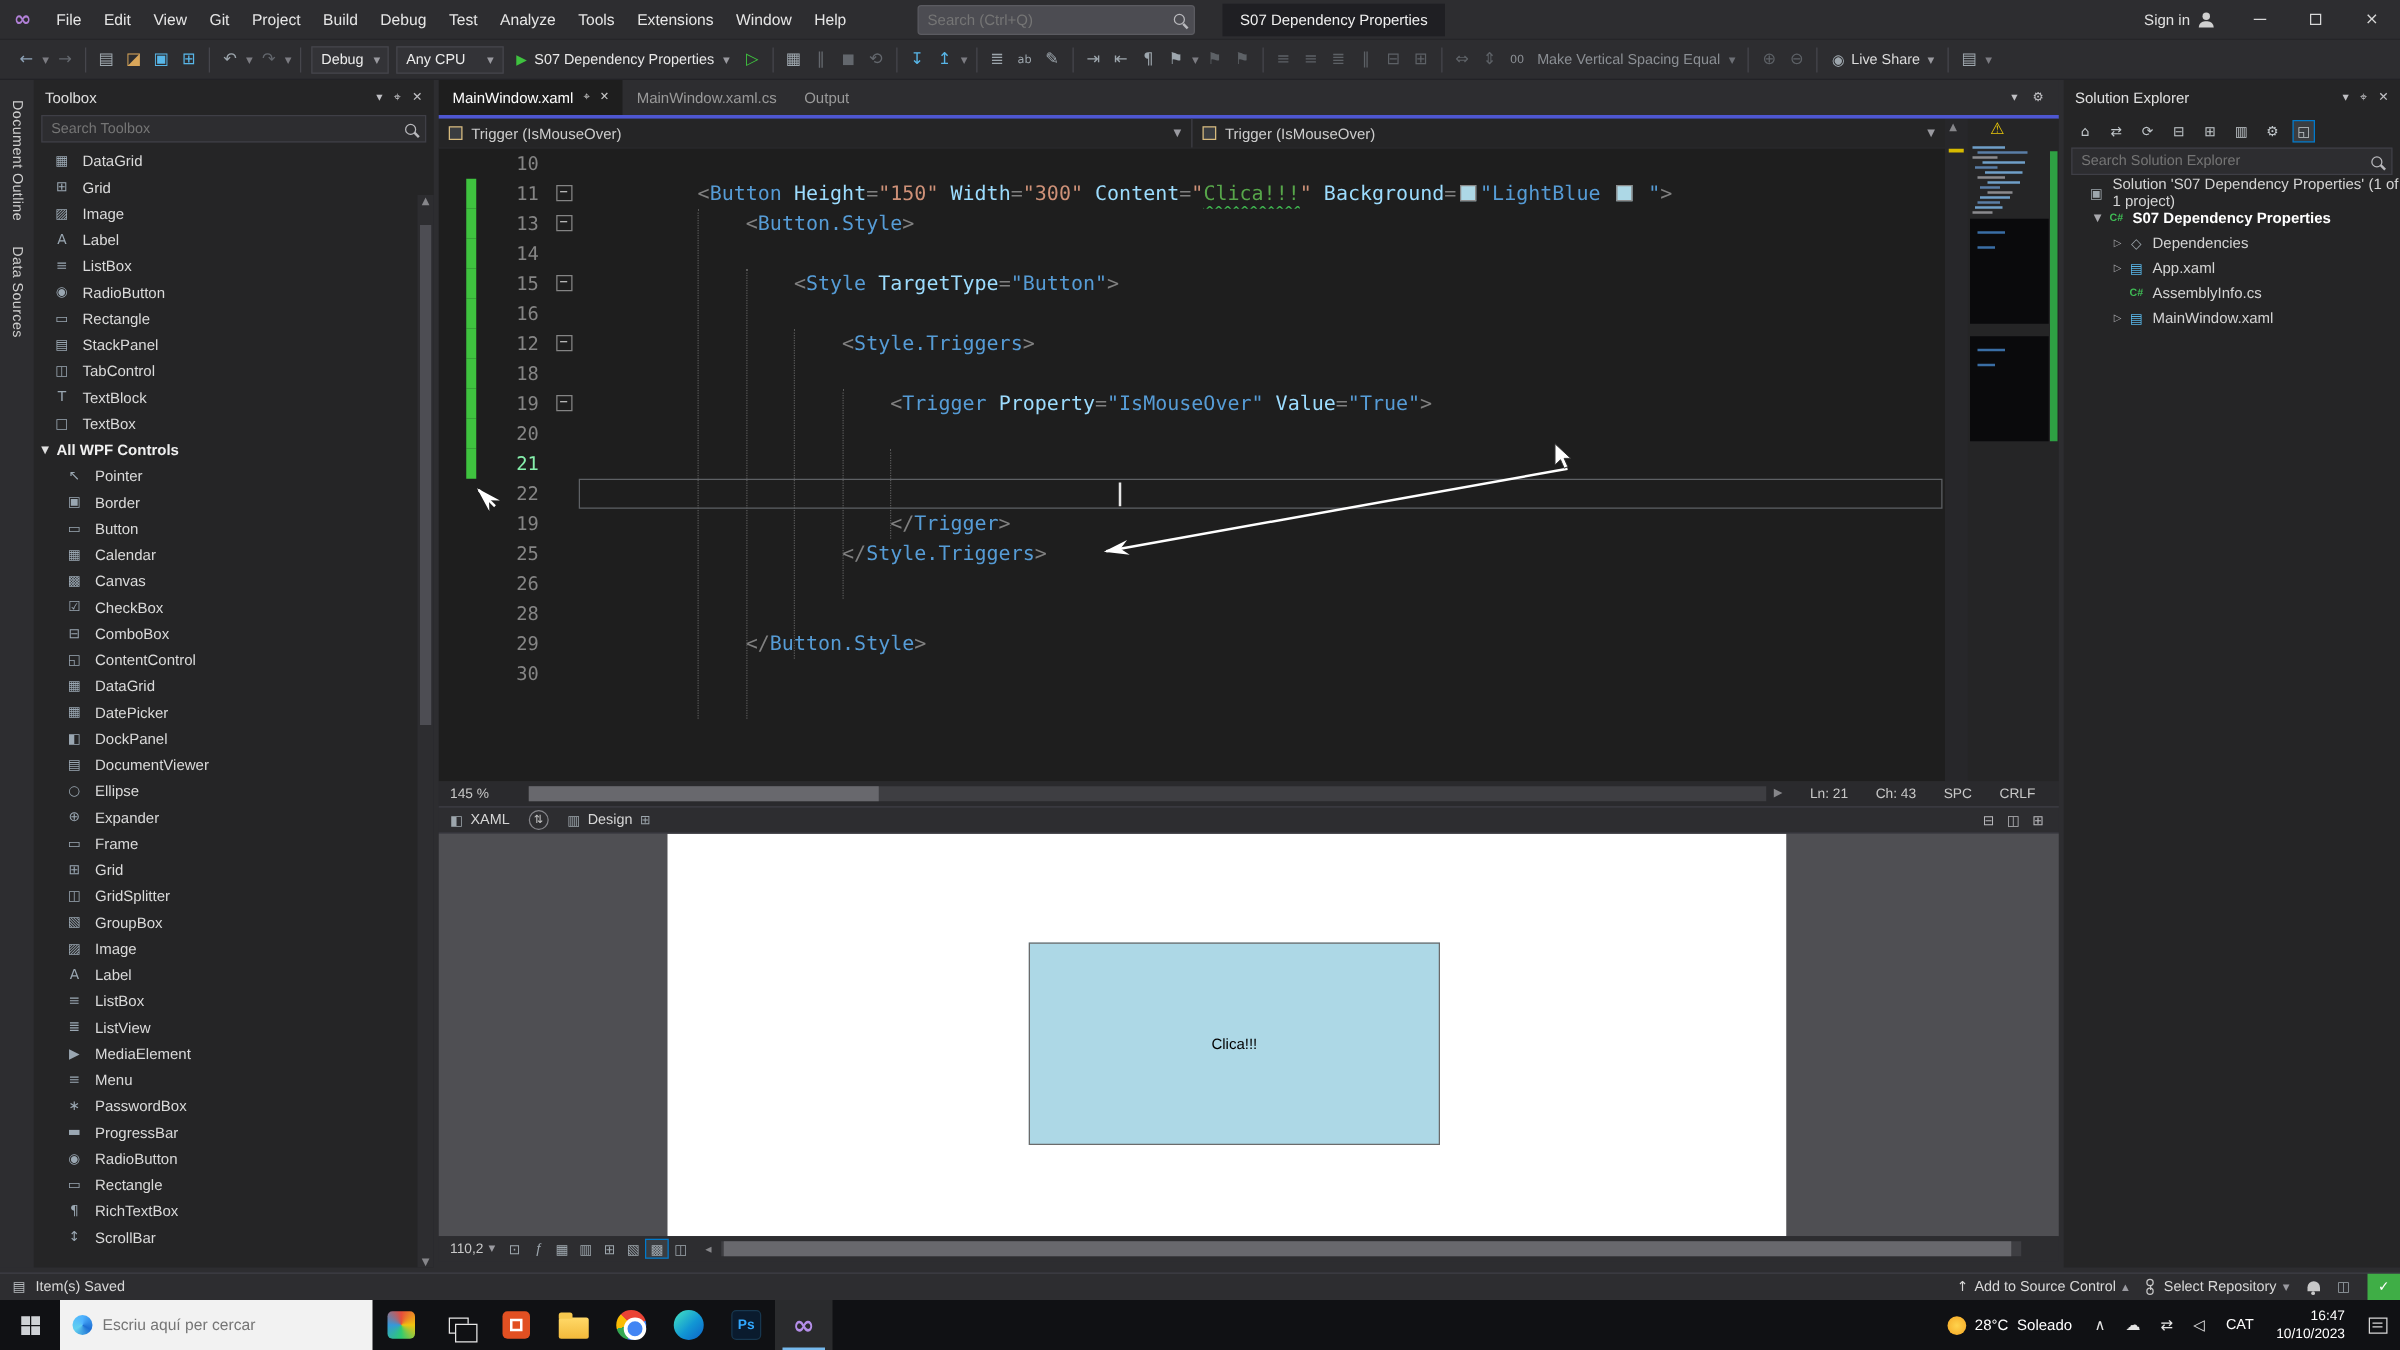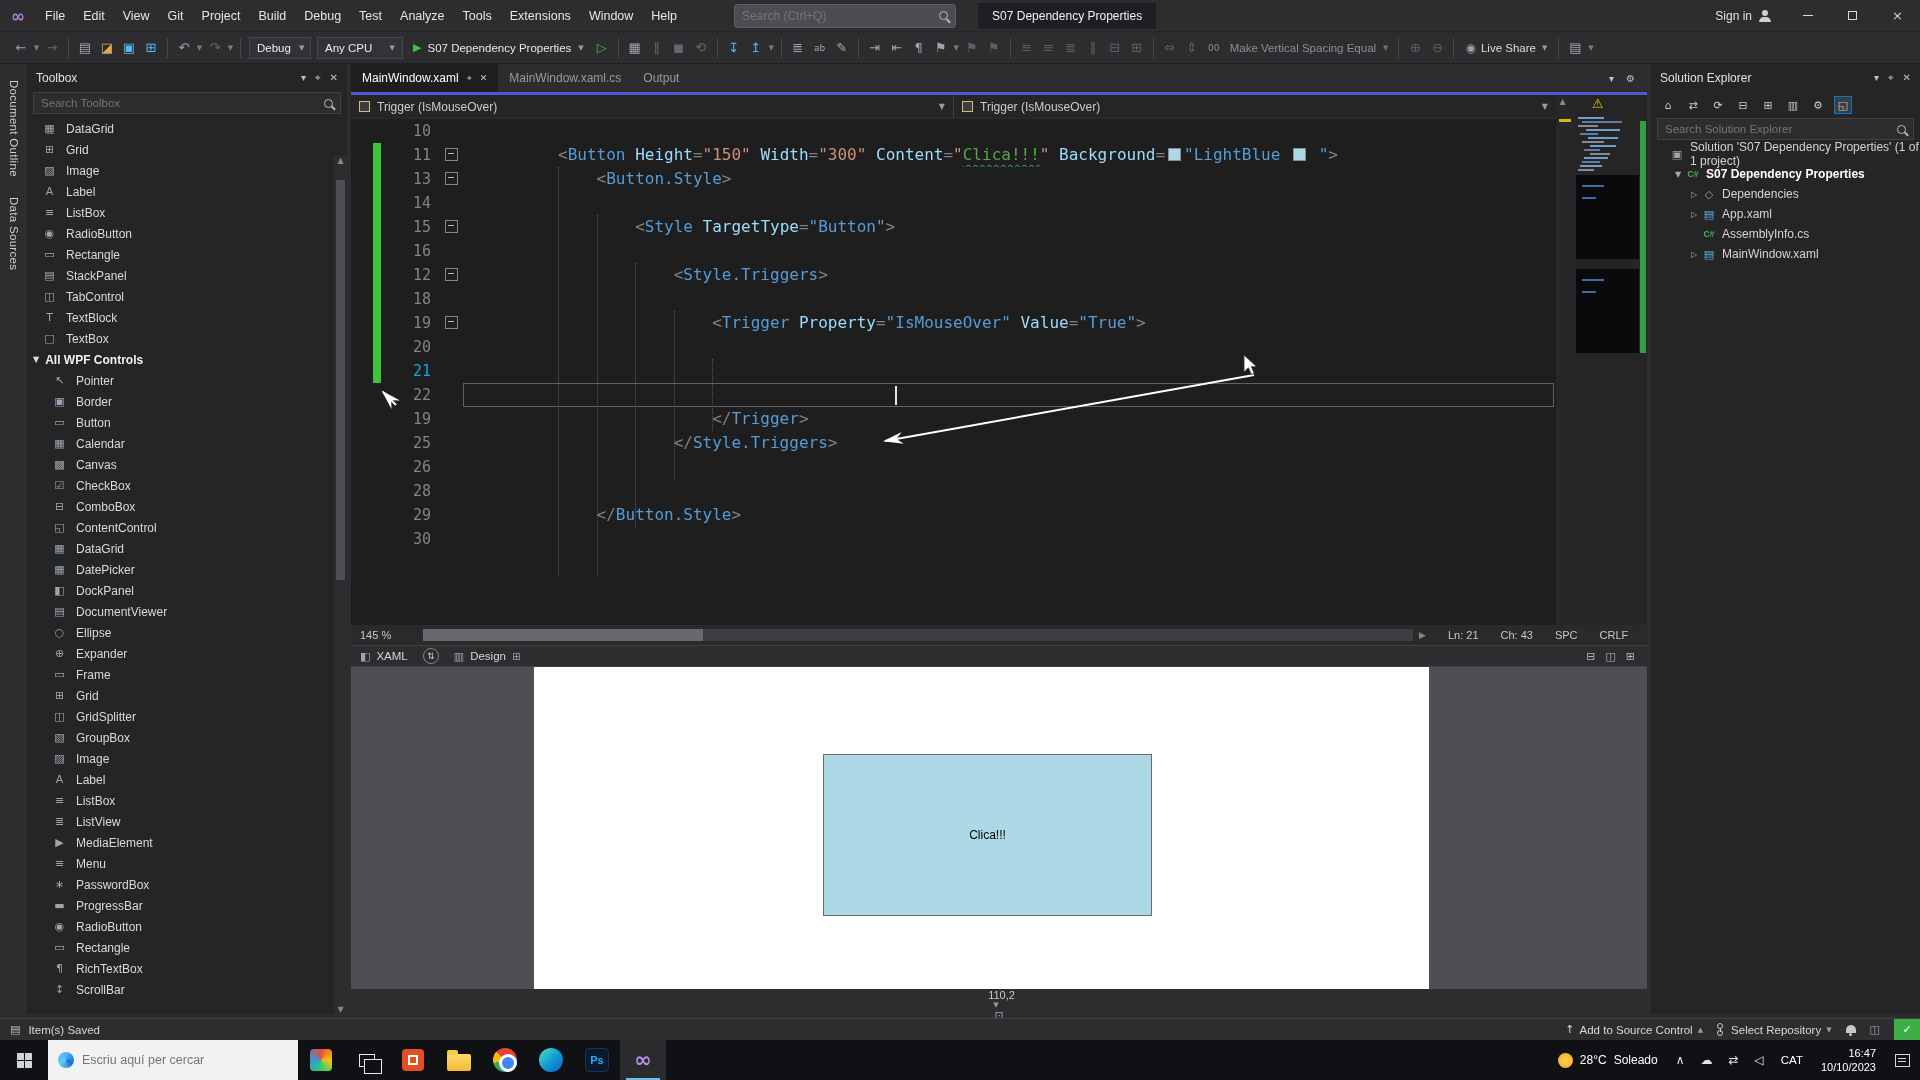--- a/index.html
+++ b/index.html
@@ -76,21 +76,21 @@
 .crumb-ic{width:11px;height:11px;border:1px solid #d7ba7d;background:#3a3d41;margin-right:7px;flex:none;}
 .crumb .chev{margin-left:auto;font-size:8px;color:#9a9aa0;}
 
 
 #code-area{left:351px;top:119px;width:1205px;height:506px;background:#1e1e1e;overflow:hidden;}
 .cl{display:flex;height:24px;}
 .gut-margin{width:22px;flex:none;}
 .chg{width:8px;flex:none;}
 .chg.on{background:#3fc33f;}
 .lnum{width:58px;flex:none;color:#858585;font:15px/24px "DejaVu Sans Mono",monospace;text-align:right;padding-right:8px;}
-.lnum.cur{color:#0ea5e9;}
+.lnum.cur{color:#86efac;}
 .fold{width:24px;flex:none;display:flex;justify-content:center;}
 .foldbox{width:13px;height:13px;border:1px solid #848484;color:#c8c8c8;font-size:11px;line-height:10px;text-align:center;margin-top:5px;background:#1e1e1e;font-family:"DejaVu Sans Mono",monospace;}
 .ltext{flex:1;font:16px/24px "DejaVu Sans Mono",monospace;white-space:pre;padding-left:18px;color:#d4d4d4;overflow:hidden;}
 .tk-def{color:#d4d4d4;} .tk-pun{color:#808080;} .tk-tag{color:#569cd6;} .tk-attr{color:#9cdcfe;}
 .tk-val{color:#569cd6;} .tk-str{color:#ce9178;}
 .tk-squig{color:#57a64a;text-decoration:underline;text-decoration-style:wavy;text-decoration-color:#3fb950;text-decoration-thickness:1px;text-underline-offset:4px;}
 .tk-swatch{display:inline-block;width:13px;height:13px;background:#add8e6;border:1px solid #8a8a8a;vertical-align:-1px;margin:0 3px;}
 .iguide{position:absolute;width:0;border-left:1px dotted #585858;}
 #curline{position:absolute;left:112px;top:264px;width:1091px;height:24px;border:1px solid #5e6165;}
 #caret{position:absolute;left:544px;top:267px;width:2px;height:19px;background:#e6e6e6;}
@@ -115,21 +115,21 @@
 
 #split-bar{left:351px;top:645px;width:1296px;height:22px;background:#2d2d30;border-top:1px solid #3f3f46;border-bottom:1px solid #3f3f46;display:flex;align-items:center;font-size:11.5px;color:#d6d6d6;}
 #split-bar .seg{display:flex;align-items:center;gap:6px;padding:0 9px;height:22px;}
 #split-bar .swap{width:16px;height:16px;border:1px solid #85858a;border-radius:50%;display:flex;align-items:center;justify-content:center;font-size:9px;color:#c8c8c8;margin:0 6px;}
 #split-right{margin-left:auto;display:flex;gap:10px;padding-right:12px;color:#b8b8bc;font-size:11px;}
 
 
 #design{left:351px;top:667px;width:1296px;height:322px;background:#4f4f53;overflow:hidden;}
 #design-canvas{position:absolute;left:183px;top:0;width:895px;height:322px;background:#ffffff;}
 #design-button{position:absolute;left:289px;top:87px;width:329px;height:162px;background:#add8e6;border:1px solid #6b6b6b;display:flex;align-items:center;justify-content:center;font-size:12px;color:#000;}
-#design-bar{left:351px;top:989px;width:1296px;height:20px;background:#2d2d30;display:flex;align-items:center;font-size:11px;color:#c8c8c8;flex-direction:column;}
+#design-bar{left:351px;top:989px;width:1296px;height:20px;background:#2d2d30;display:flex;align-items:center;font-size:11px;color:#c8c8c8;}
 #design-bar .zoom{padding:0 4px 0 9px;}
 .db-icon{width:19px;height:16px;display:flex;align-items:center;justify-content:center;color:#9da6ad;font-size:11px;}
 .db-icon.hl{background:#3a3d41;border:1px solid #007acc;}
 #design-scroll{width:1040px;height:12px;background:#3e3e42;margin-left:8px;position:relative;}
 #design-scroll .thumb{position:absolute;left:2px;top:0;width:1030px;height:12px;background:#68686d;}
 
 
 #sol-exp{left:1651px;top:64px;width:269px;height:950px;background:#252526;}
 #se-icons{display:flex;align-items:center;gap:7px;padding:3px 8px;height:26px;}
 .se-ic{width:18px;height:18px;display:flex;align-items:center;justify-content:center;color:#c2c8cc;font-size:11px;}

